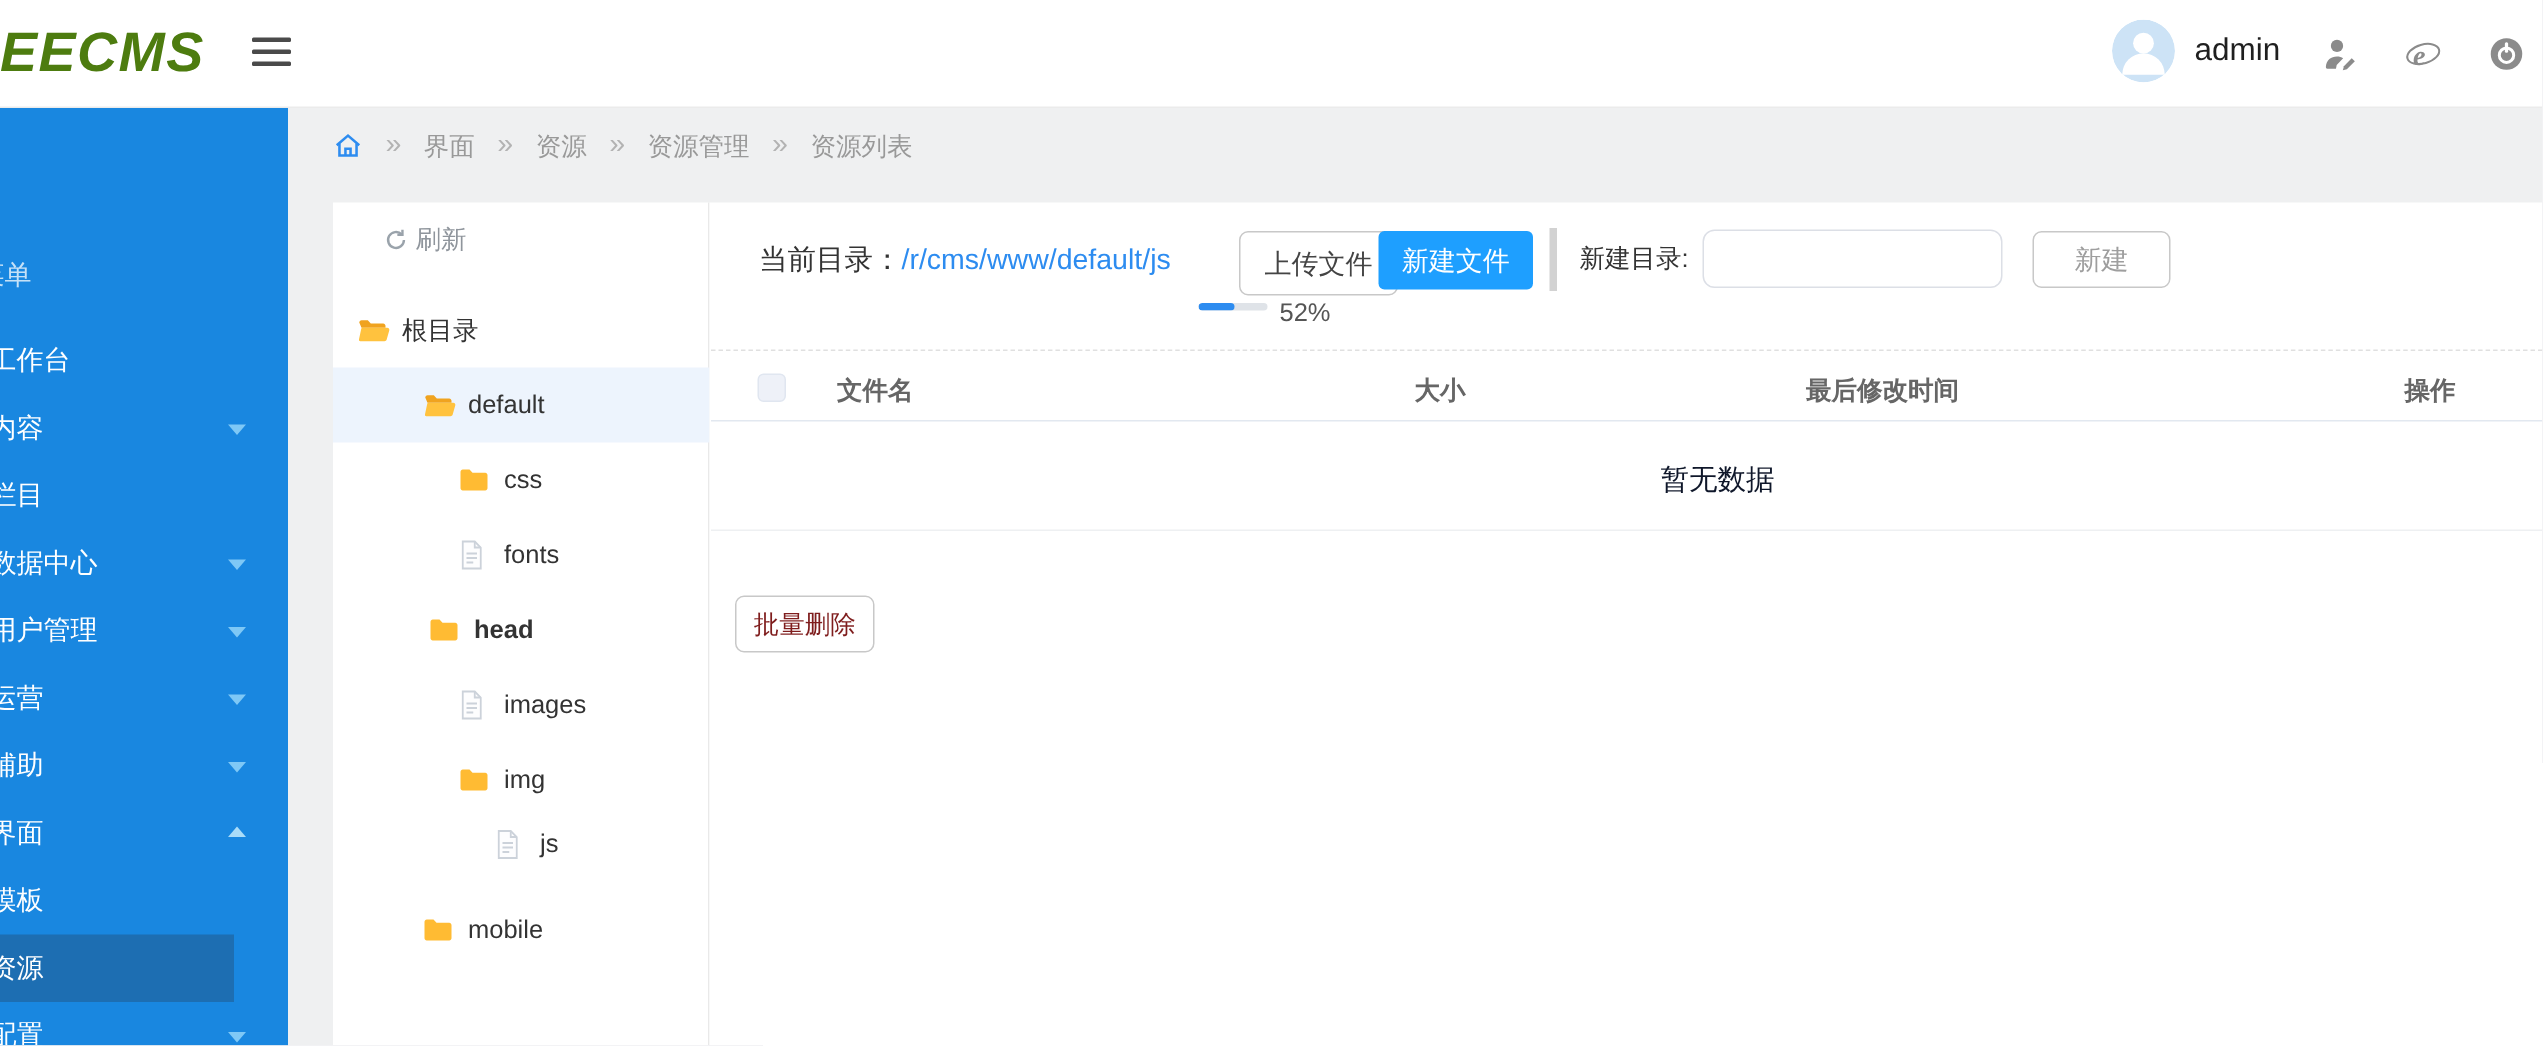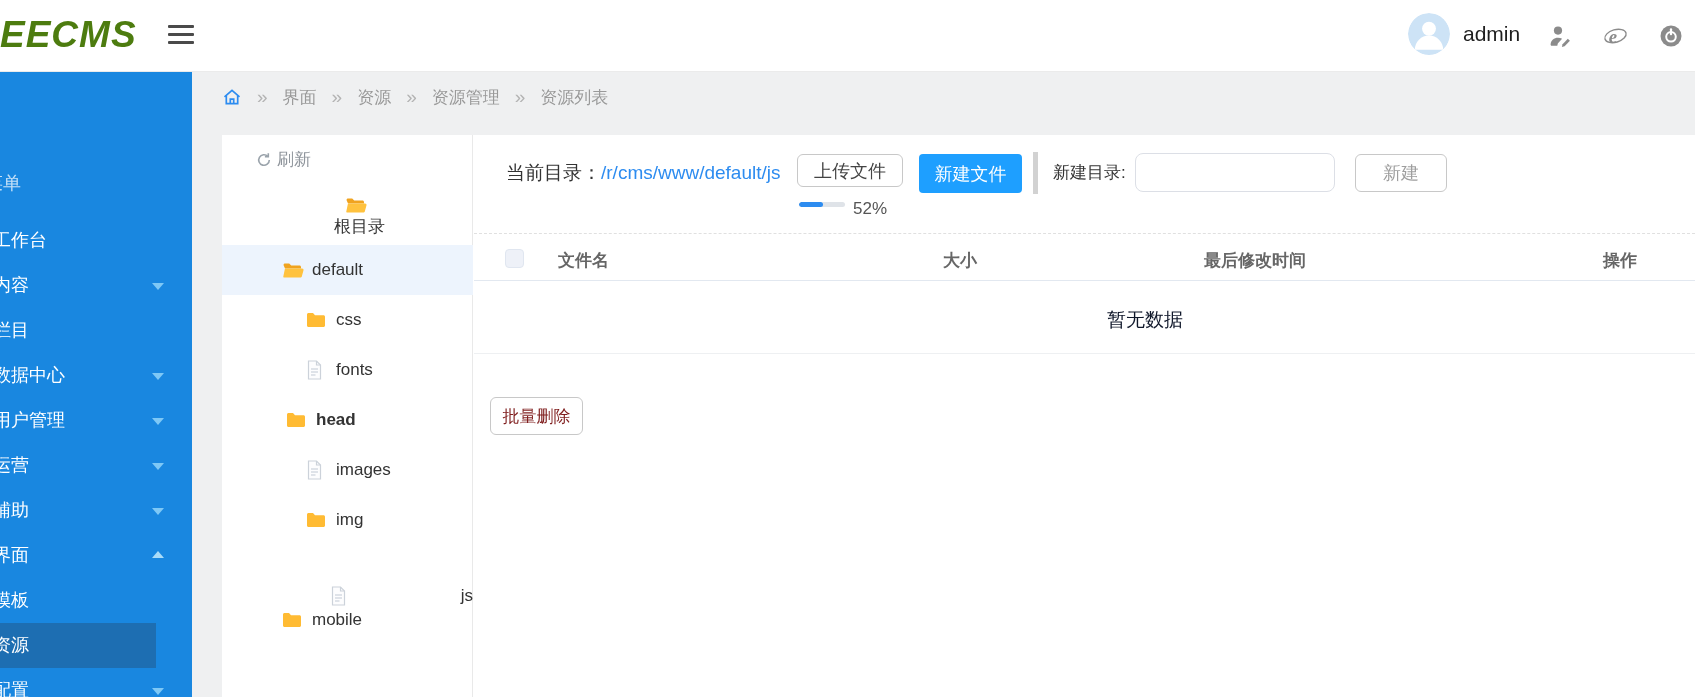--- a/index.html
+++ b/index.html
@@ -38,21 +38,21 @@
   .refresh { position:absolute; left:256px; top:148px; display:flex; align-items:center; gap:5px; color:#8f959c; font-size:17px; cursor:pointer; }
   .tree-row { position:absolute; left:222px; width:251px; height:50px; display:flex; align-items:center; cursor:pointer; }
   .tree-row.selected { background:#edf4fd; }
   .tree-row .ticon { width:22px; height:20px; display:inline-flex; align-items:center; }
   .tree-row .tlabel { font-size:17px; color:#333; margin-left:8px; }
 
   
   .dirline { position:absolute; left:506px; top:160px; font-size:19px; color:#333; white-space:nowrap; }
   .dirline .path { color:#2d8cf0; }
   .btn { position:absolute; display:flex; align-items:center; justify-content:center; background:#fff; border:1px solid #c8c8c8; border-radius:6px; font-size:18px; color:#444; cursor:pointer; }
-  .btn-upload { left:797px; top:154px; width:106px; height:33px; }
+  .btn-upload { left:826px; top:154px; width:106px; height:43px; }
   .btn-newfile { left:919px; top:154px; width:103px; height:39px; background:#1e9fff; border:none; border-radius:4px; color:#fff; }
   .btn-create { left:1355px; top:154px; width:92px; height:38px; color:#9e9e9e; }
   .btn-batch { left:490px; top:397px; width:93px; height:38px; font-size:17px; color:#7f1d1d; }
   .toolbar-divider { position:absolute; left:1033px; top:152px; width:5px; height:42px; background:#d2d2d2; }
   .newdir-label { position:absolute; left:1053px; top:161px; font-size:17px; color:#333; }
   .newdir-input { position:absolute; left:1135px; top:153px; width:200px; height:39px; border:1px solid #dcdfe6; border-radius:8px; background:#fff; outline:none; padding:0 10px; font-size:16px; color:#333; }
   .progress-track { position:absolute; left:799px; top:202px; width:46px; height:5px; border-radius:3px; background:#dfe3e8; overflow:hidden; }
   .progress-fill { height:100%; background:#2d8cf0; border-radius:3px; }
   .progress-text { position:absolute; left:853px; top:199px; font-size:17px; color:#555; }
 
@@ -176,21 +176,21 @@
   <div class="tree-panel"></div>
 
   <div class="refresh">
     <svg width="16" height="16" viewBox="0 0 16 16" fill="none" stroke="#9aa3ab" stroke-width="1.6">
       <path d="M13.3 8a5.3 5.3 0 1 1-1.5-3.7"></path>
       <path d="M12.3 1.2v3.4H8.9"></path>
     </svg>
     <span>刷新</span>
   </div>
 
-  <div class="tree-row" style="top:195px; padding-left:16px;flex-direction:column;">
+  <div class="tree-row" style="top:195px; padding-left:16px;">
     <span class="ticon">
         <svg width="22" height="17" viewBox="0 0 22 16">
           <path d="M1.5 2.5C1.5 1.7 2.2 1 3 1h4.2l2 2.1h8.3c.8 0 1.5.7 1.5 1.5V6H3z" fill="#f0a31f"></path>
           <path d="M3.6 6h16.5c1 0 1.7.9 1.4 1.8l-1.7 6.1c-.2.6-.8 1.1-1.5 1.1H2.2c-.6 0-1-.5-.9-1.1l1.5-7.1c.1-.5.4-.8.8-.8z" fill="#ffc23e"></path>
         </svg>
       </span>
     <span class="tlabel">根目录</span>
   </div>
   <div class="tree-row selected" style="top:245px; padding-left:60px;">
     <span class="ticon">
@@ -242,21 +242,21 @@
     <span class="tlabel">images</span>
   </div>
   <div class="tree-row" style="top:495px; padding-left:84px;">
     <span class="ticon">
         <svg width="20" height="16" viewBox="0 0 20 16">
           <path d="M1 2.5C1 1.7 1.7 1 2.5 1H7l2 2.2h8.5c.8 0 1.5.7 1.5 1.5v8.8c0 .8-.7 1.5-1.5 1.5h-15C1.7 15 1 14.3 1 13.5z" fill="#ffbb33"></path>
         </svg>
       </span>
     <span class="tlabel">img</span>
   </div>
-  <div class="tree-row" style="top:571px; padding-left:108px;justify-content:space-between;">
+  <div class="tree-row" style="top:538px; padding-left:108px;">
     <span class="ticon">
         <svg width="17" height="20" viewBox="0 0 16 20">
           <path d="M2 1h8l4 4v14H2z" fill="#fdfdfe" stroke="#ccd2da" stroke-width="1.2"></path>
           <path d="M10 1v4h4" fill="none" stroke="#ccd2da" stroke-width="1.2"></path>
           <line x1="4.5" y1="9" x2="11.5" y2="9" stroke="#ccd2da" stroke-width="1.2"></line>
           <line x1="4.5" y1="12" x2="11.5" y2="12" stroke="#ccd2da" stroke-width="1.2"></line>
           <line x1="4.5" y1="15" x2="9" y2="15" stroke="#ccd2da" stroke-width="1.2"></line>
         </svg>
       </span>
     <span class="tlabel">js</span>

